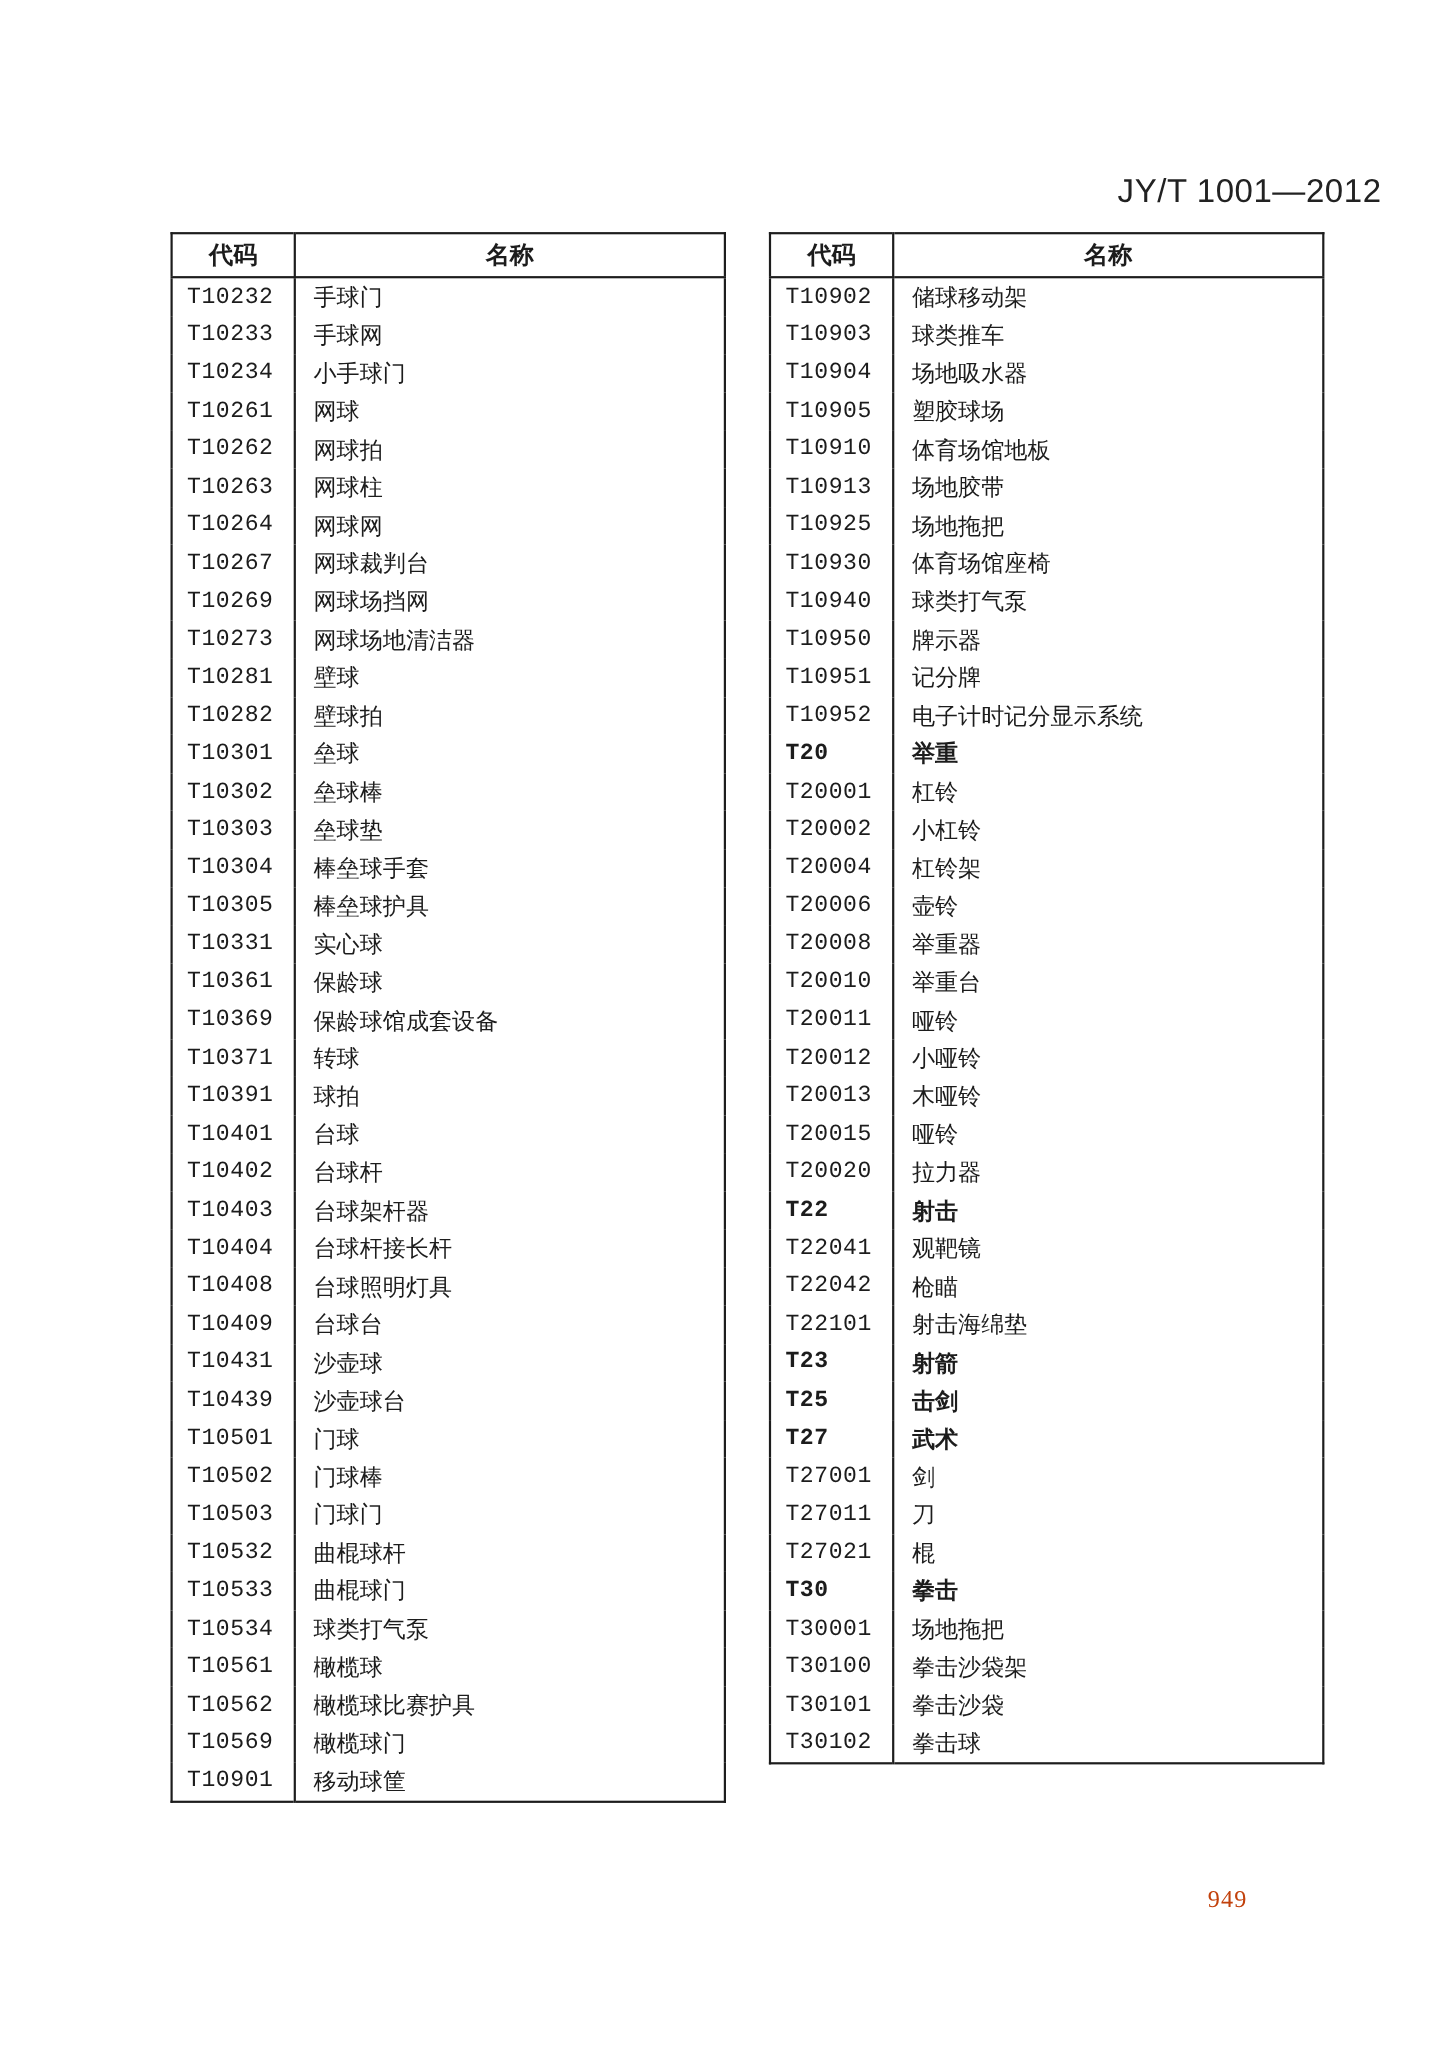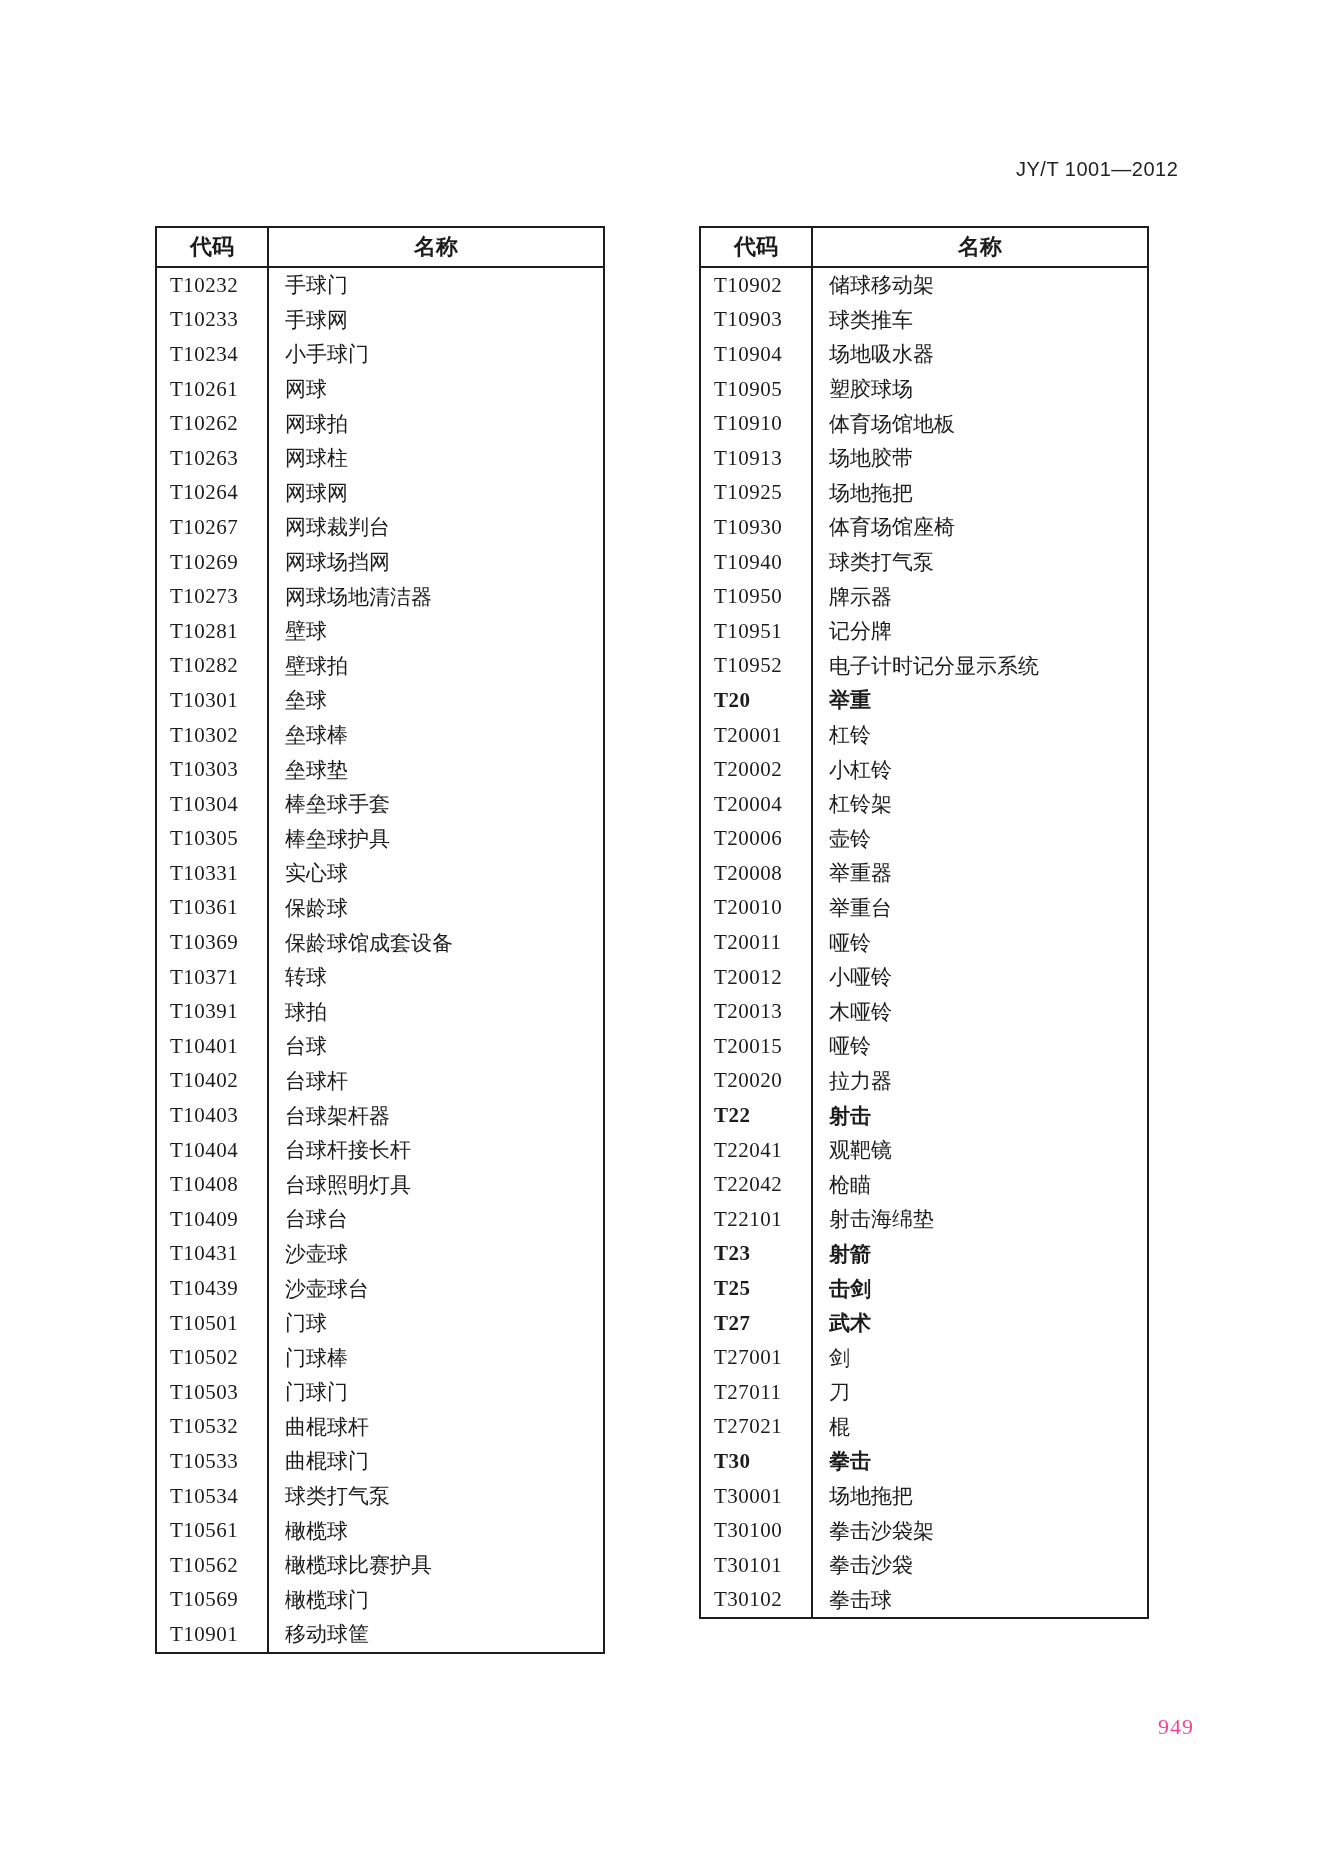--- a/index.html
+++ b/index.html
@@ -13,32 +13,33 @@
     height: 1871px;
     font-family: "Liberation Serif", "DejaVu Serif", serif;
     color: #1c1c1c;
   }
   .std-code {
     position: absolute;
     top: 158px;
     left: 1016px;
     width: 190px;
     font-family: "Liberation Sans", "DejaVu Sans", sans-serif;
-    font-size: 20px;
+    font-size: 30px;
     letter-spacing: 0.5px;
     white-space: nowrap;
     color: #222;
   }
   table.code-table {
     position: absolute;
-    top: 226px;
-    width: 450px;
+    top: 211px;
+    width: 505px;
     border-collapse: collapse;
     table-layout: fixed;
     border: 2px solid #1d1d1d;
+    font-family: Liberation Mono, monospace;
   }
   table.code-table--left  { left: 155px; }
   table.code-table--right { left: 699px; }
   table.code-table th {
     height: 38px;
     font-size: 22px;
     font-weight: bold;
     text-align: center;
     border-bottom: 2px solid #1d1d1d;
     padding: 0;
@@ -63,24 +64,24 @@
   table.code-table td.name {
     text-align: left;
     padding-left: 16px;
   }
   table.code-table tr.bold td {
     font-weight: bold;
   }
   .page-num {
     position: absolute;
     top: 1714px;
-    left: 1158px;
+    left: 1098px;
     font-size: 22px;
     letter-spacing: 1px;
-    color: #ec4899;
+    color: #c2410c;
   }
 </style>
 </head>
 <body>
 
 <div class="std-code">JY/T 1001—2012</div>
 
 <table class="code-table code-table--left">
   <thead>
     <tr>

